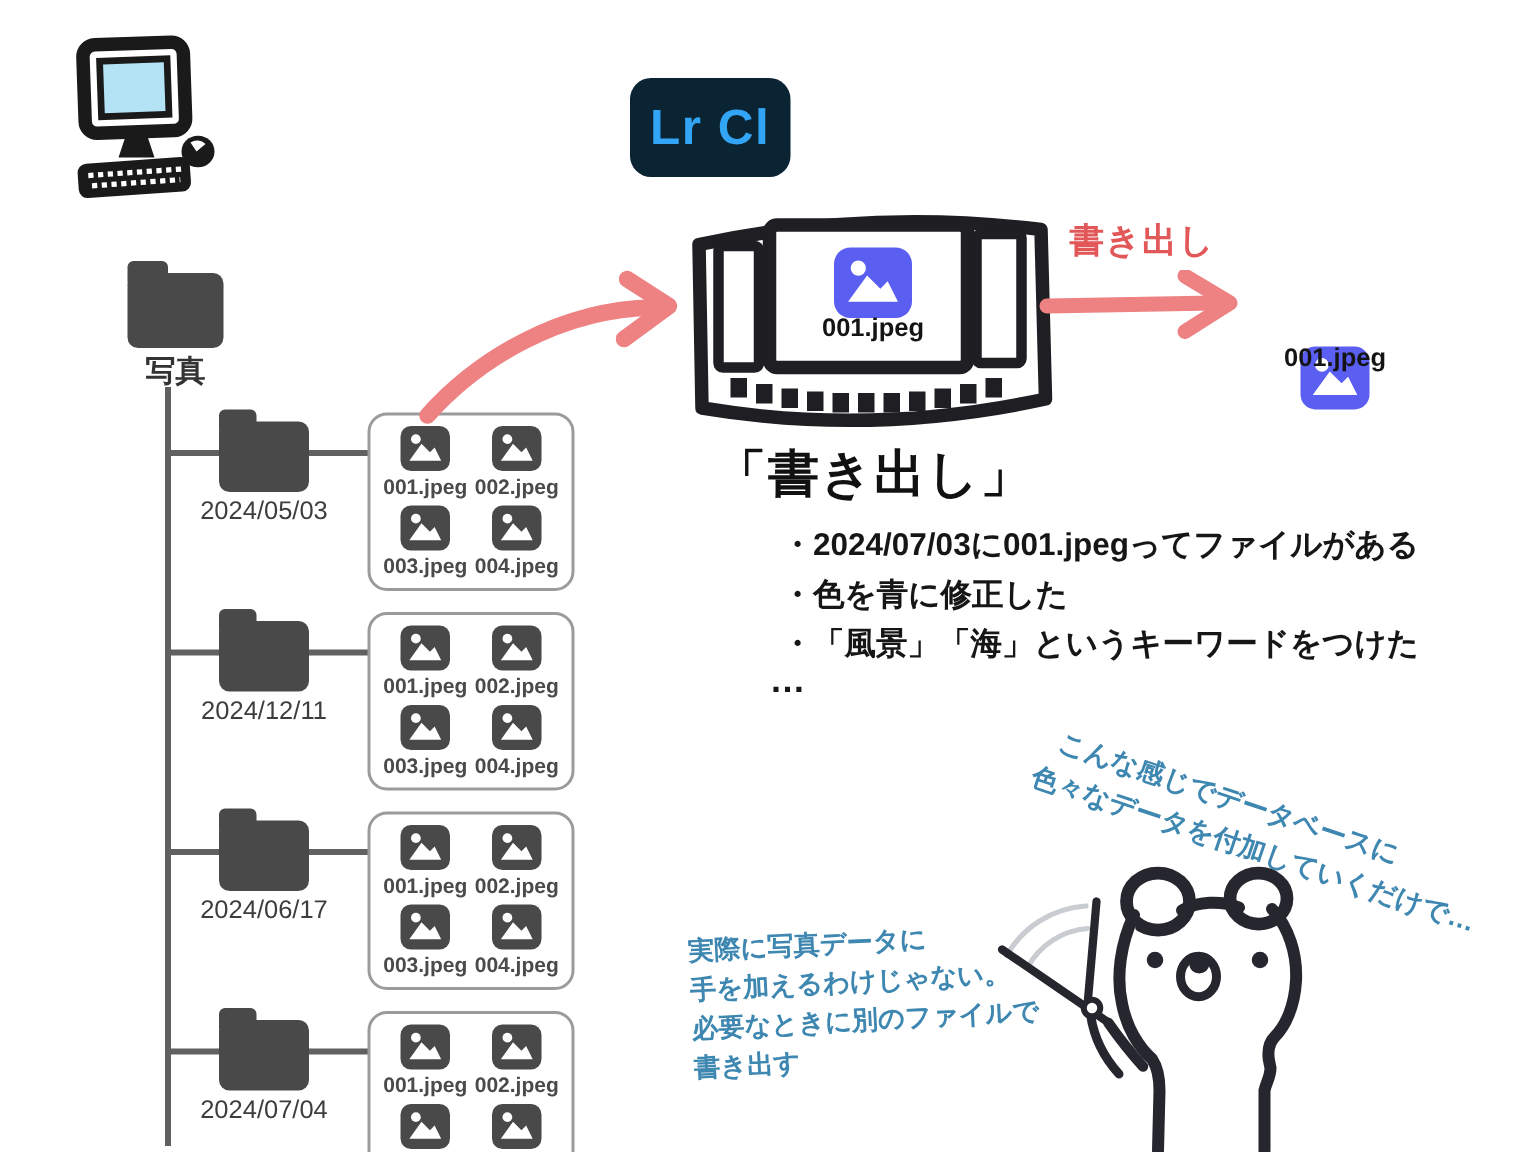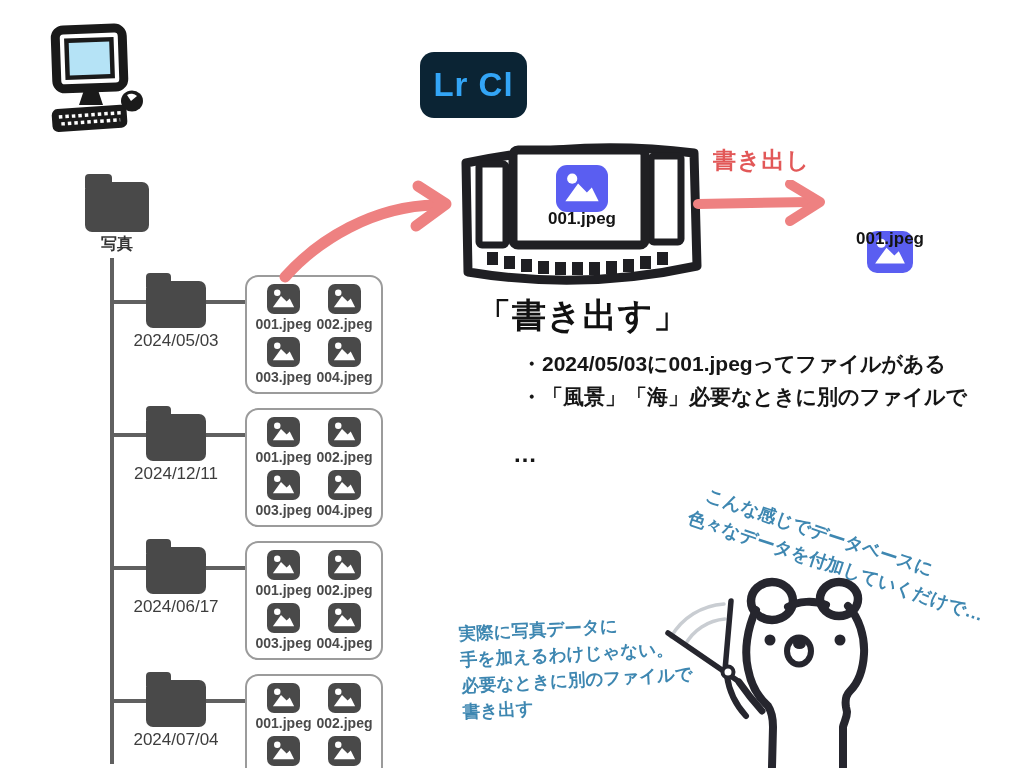--- a/index.html
+++ b/index.html
@@ -13,21 +13,21 @@
     font-size:33px;font-weight:700;color:var(--badge-text);letter-spacing:1px;}
 
   
   .tree-line{background:var(--line-gray);}
   .trunk{left:110px;top:258px;width:3.5px;height:506px;}
   .root-folder{left:85px;top:176px;width:64px;height:50px;}
   .folder-shape{position:absolute;left:0;top:6px;width:100%;height:100%;
     background:var(--folder-gray);border-radius:7px;}
   .folder-shape::before{content:"";position:absolute;left:0;top:-8px;width:42%;height:14px;
     background:var(--folder-gray);border-radius:4px 4px 0 0;}
-  .root-label{left:83px;top:234px;width:68px;text-align:center;font-size:16px;font-weight:700;
+  .root-label{left:83px;top:234px;width:68px;text-align:center;font-size:20px;font-weight:700;
     color:#333;}
   .tree-row{position:absolute;left:0;width:1024px;height:133px;}
   .tree-row .branch{position:absolute;left:110px;top:25px;width:36px;height:3.5px;background:var(--line-gray);}
   .tree-row .connector{position:absolute;left:206px;top:25px;width:40px;height:3.5px;background:var(--line-gray);}
   .tree-row .folder-icon{position:absolute;left:146px;top:0;width:60px;height:47px;}
   .tree-row .folder-date{position:absolute;left:116px;top:56px;width:120px;text-align:center;
     font-size:17px;font-weight:400;color:#3d3d3d;}
   .file-card{position:absolute;left:245px;top:0;width:138px;height:119px;border:2.5px solid #9b9b9b;
     border-radius:13px;background:#fff;box-sizing:border-box;display:grid;
     grid-template-columns:1fr 1fr;grid-template-rows:1fr 1fr;padding:7px 6px 5px;row-gap:2px;}
@@ -313,24 +313,25 @@
     <path d="M 98,4 L 128,22 L 98,41" fill="none" stroke="var(--accent-red)" stroke-width="10" stroke-linecap="round" stroke-linejoin="round"></path>
   </svg>
   <div class="abs img-icon indigo export-icon">
     <svg viewBox="0 0 24 24">
         <circle cx="7" cy="7" r="2.6" fill="#fff"></circle>
       <path d="M3.5 18.5 L10 9.5 L14.5 14 L17 11.5 L20.5 18.5 Z" fill="#fff"></path>
       </svg>
   </div>
   <div class="abs export-file-label">001.jpeg</div>
 
-  <div class="abs catalog-heading">「書き出す」</div>
+  <div class="abs catalog-heading">「書き出し」</div>
   <div class="abs catalog-notes">
-    <div>・2024/05/03に001.jpegってファイルがある</div>
-    <div>・「風景」「海」必要なときに別のファイルで</div>
+    <div>・2024/07/03に001.jpegってファイルがある</div>
+    <div>・色を青に修正した</div>
+    <div>・「風景」「海」というキーワードをつけた</div>
   </div>
   <div class="abs catalog-ellipsis">…</div>
 
   <div class="abs note-right">
     <div class="l1">こんな感じでデータベースに</div>
     <div>色々なデータを付加していくだけで…</div>
   </div>
   <div class="abs note-left">
     <div>実際に写真データに</div>
     <div>手を加えるわけじゃない。</div>

